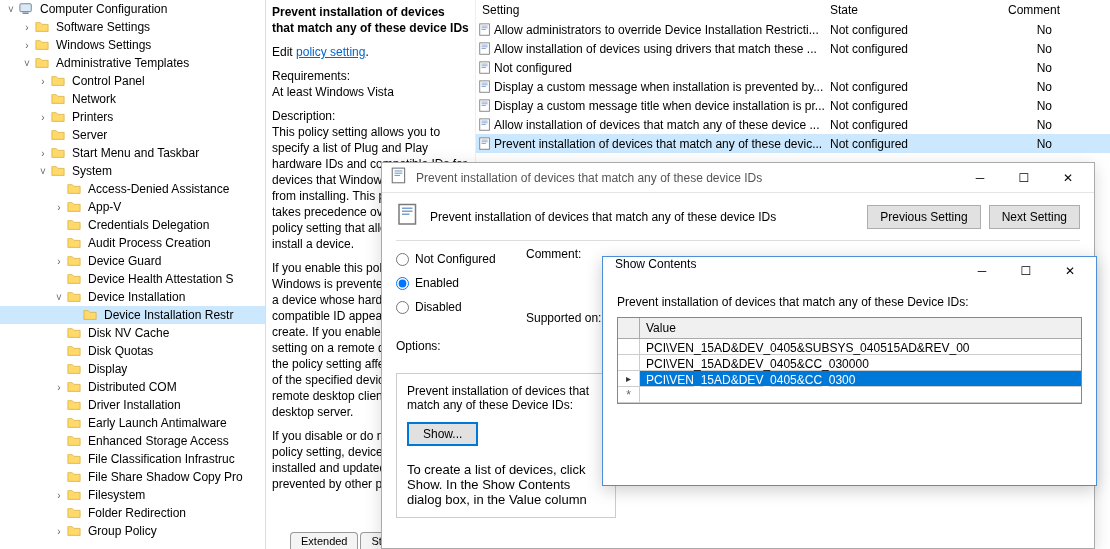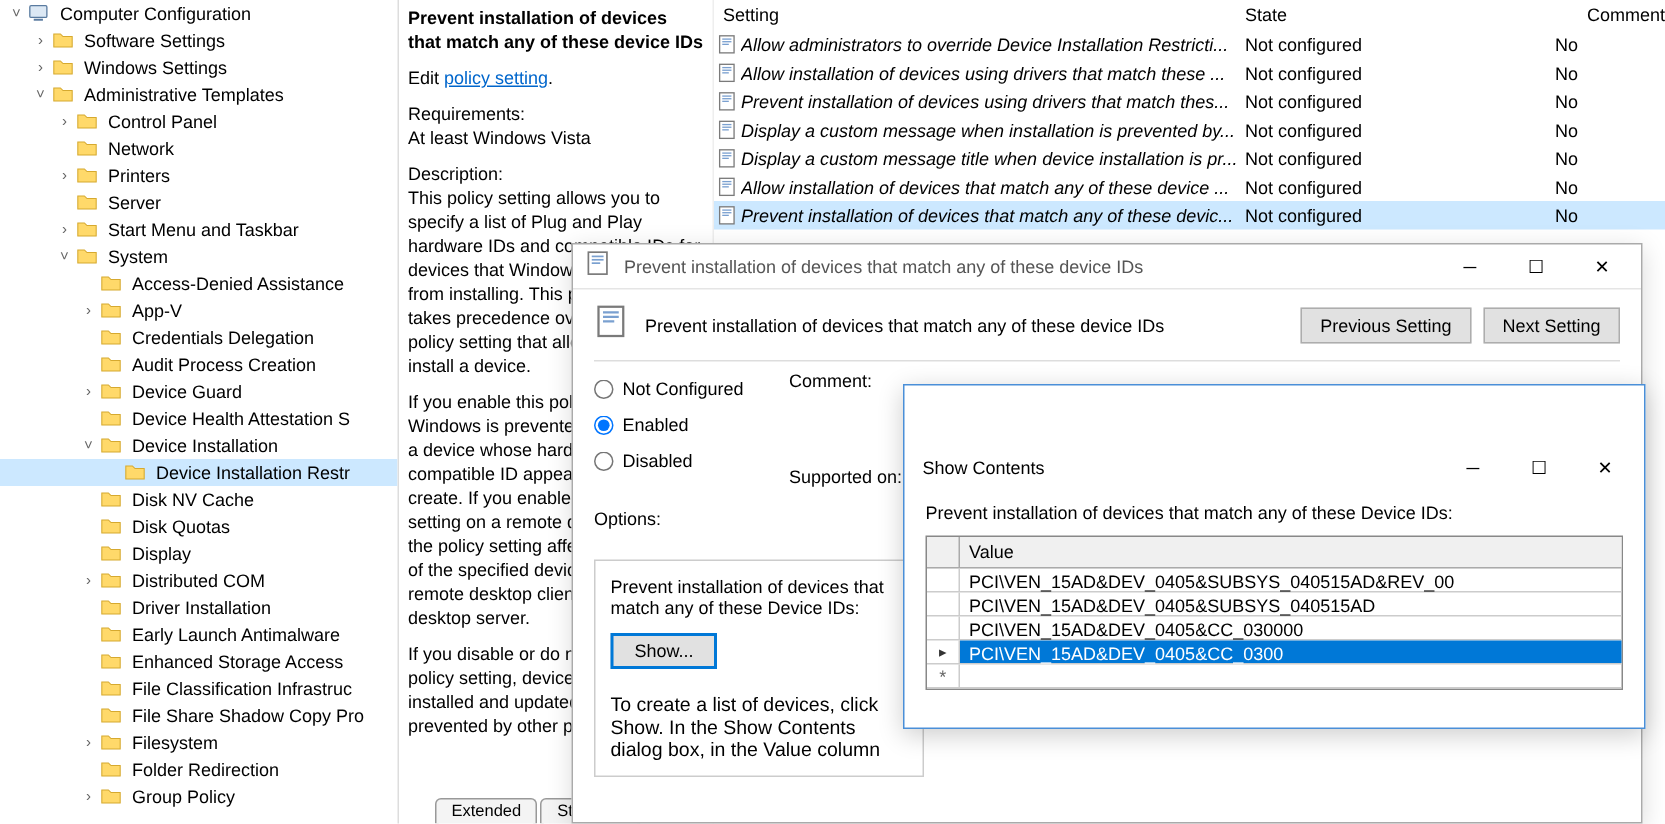--- a/index.html
+++ b/index.html
@@ -21,25 +21,25 @@
 .desc-panel p { margin-top: 8px; line-height: 16px; }
 .desc-panel a { color: #0066cc; text-decoration: underline; cursor: pointer; }
 .tabs-bottom { position: absolute; bottom: 0; left: 270px; display: flex; padding-left: 20px; }
 .tab-btn { padding: 2px 10px; border: 1px solid #999; border-bottom: none; border-radius: 4px 4px 0 0; background: #f4f4f4; margin-right: 2px; font-size: 11px; cursor: pointer; }
 
 
 .settings-panel { position: absolute; left: 476px; top: 0; right: 0; height: 160px; background: #fff; }
 .settings-header { display: flex; height: 20px; align-items: center; border-bottom: 1px solid transparent; }
 .settings-header .col-setting { width: 354px; padding-left: 6px; }
 .settings-header .col-state { width: 176px; }
-.settings-header .col-comment { flex: 1; text-align: right; }
+.settings-header .col-comment { flex: 1; text-align: right; padding-right: 50px; }
 .settings-row { display: flex; height: 19px; align-items: center; }
 .settings-row.selected { background: #cce8ff; }
 .settings-row .ricon { width: 18px; display: flex; justify-content: center; }
-.settings-row .rsetting { width: 336px; white-space: nowrap; overflow: hidden; text-overflow: ellipsis; font-style: italic; }
+.settings-row .rsetting { width: 336px; white-space: nowrap; overflow: hidden; text-overflow: ellipsis; }
 .settings-row .rstate { width: 176px; }
 .settings-row .rcomment { flex: 1; text-align: right; padding-right: 58px; }
 
 
 .policy-window { position: absolute; left: 381px; top: 162px; width: 714px; height: 387px; background: #fff; border: 1px solid #aaa; box-shadow: 0 4px 16px rgba(0,0,0,0.15); }
 .policy-titlebar { height: 30px; display: flex; align-items: center; padding: 0 4px 0 8px; border-bottom: 1px solid #e5e5e5; }
 .policy-titlebar .ticon { width: 18px; margin-right: 8px; }
 .policy-titlebar .ttext { flex: 1; color: #555; }
 .winbtn { width: 44px; height: 28px; display: flex; align-items: center; justify-content: center; cursor: pointer; }
 .policy-head { padding: 10px 14px; display: flex; align-items: center; }
@@ -48,21 +48,21 @@
 .navbtn { padding: 4px 12px; border: 1px solid #adadad; background: #e1e1e1; margin-left: 8px; cursor: pointer; }
 .policy-body { padding: 6px 14px; }
 .radio-row { display: flex; align-items: center; height: 24px; }
 .radio-row input { margin-right: 6px; }
 .radio-col { display: flex; flex-direction: column; }
 .options-area { margin-top: 20px; border: 1px solid #ccc; padding: 10px; width: 220px; position: relative; }
 .showbtn { margin-top: 10px; padding: 3px 14px; border: 2px solid #0078d7; background: #e1e1e1; cursor: pointer; }
 
 
 .contents-window { position: absolute; left: 602px; top: 256px; width: 495px; height: 230px; background: #fff; border: 1px solid #4a8fd8; box-shadow: 0 4px 16px rgba(0,0,0,0.2); }
-.contents-titlebar { height: 30px; display: flex; align-items: center; padding: 0 4px 0 12px; margin-top: 40px; }
+.contents-titlebar { height: 30px; display: flex; align-items: flex-start; padding: 0 4px 0 12px; }
 .contents-titlebar .ttext { flex: 1; }
 .contents-body { padding: 8px 14px; }
 .grid { border: 1px solid #888; margin-top: 8px; }
 .grid-header { display: flex; background: #f0f0f0; border-bottom: 1px solid #aaa; justify-content: space-between; }
 .grid-header .rowhead { width: 22px; border-right: 1px solid #aaa; }
 .grid-header .colhead { flex: 1; padding: 3px 6px; }
 .grid-row { display: flex; border-bottom: 1px solid #ccc; height: 16px; }
 .grid-row .rowhead { width: 22px; border-right: 1px solid #ccc; display: flex; align-items: center; justify-content: center; color: #555; }
 .grid-row .cell { flex: 1; padding: 2px 6px; white-space: nowrap; }
 .grid-row.selected .cell { background: #0078d7; color: #fff; }
@@ -408,21 +408,20 @@
         <span class="rsetting">Allow installation of devices using drivers that match these ...</span>
         <span class="rstate">Not configured</span>
         <span class="rcomment">No</span>
       </div>
       <div class="settings-row">
         <span class="ricon">
           <svg viewBox="0 0 16 16" width="14" height="14">
             <use href="#policy-svg"></use>
           </svg>
         </span>
-        <span class="rsetting">Prevent installation of devices using drivers that match thes...</span>
         <span class="rstate">Not configured</span>
         <span class="rcomment">No</span>
       </div>
       <div class="settings-row">
         <span class="ricon">
           <svg viewBox="0 0 16 16" width="14" height="14">
             <use href="#policy-svg"></use>
           </svg>
         </span>
         <span class="rsetting">Display a custom message when installation is prevented by...</span>
@@ -525,24 +524,20 @@
         <div class="rowhead"></div>
         <div class="colhead">Value</div>
       </div>
       <div id="grid-rows">
           <div class="grid-row">
             <div class="rowhead"></div>
             <div class="cell">PCI\VEN_15AD&amp;DEV_0405&amp;SUBSYS_040515AD&amp;REV_00</div>
           </div>
           <div class="grid-row">
             <div class="rowhead"></div>
-            <div class="cell">PCI\VEN_15AD&amp;DEV_0405&amp;SUBSYS_040515AD</div>
-          </div>
-          <div class="grid-row">
-            <div class="rowhead"></div>
             <div class="cell">PCI\VEN_15AD&amp;DEV_0405&amp;CC_030000</div>
           </div>
           <div class="grid-row selected">
             <div class="rowhead"></div>
             <div class="cell">PCI\VEN_15AD&amp;DEV_0405&amp;CC_0300</div>
           </div>
           <div class="grid-row new">
             <div class="rowhead"></div>
             <div class="cell"></div>
           </div>

